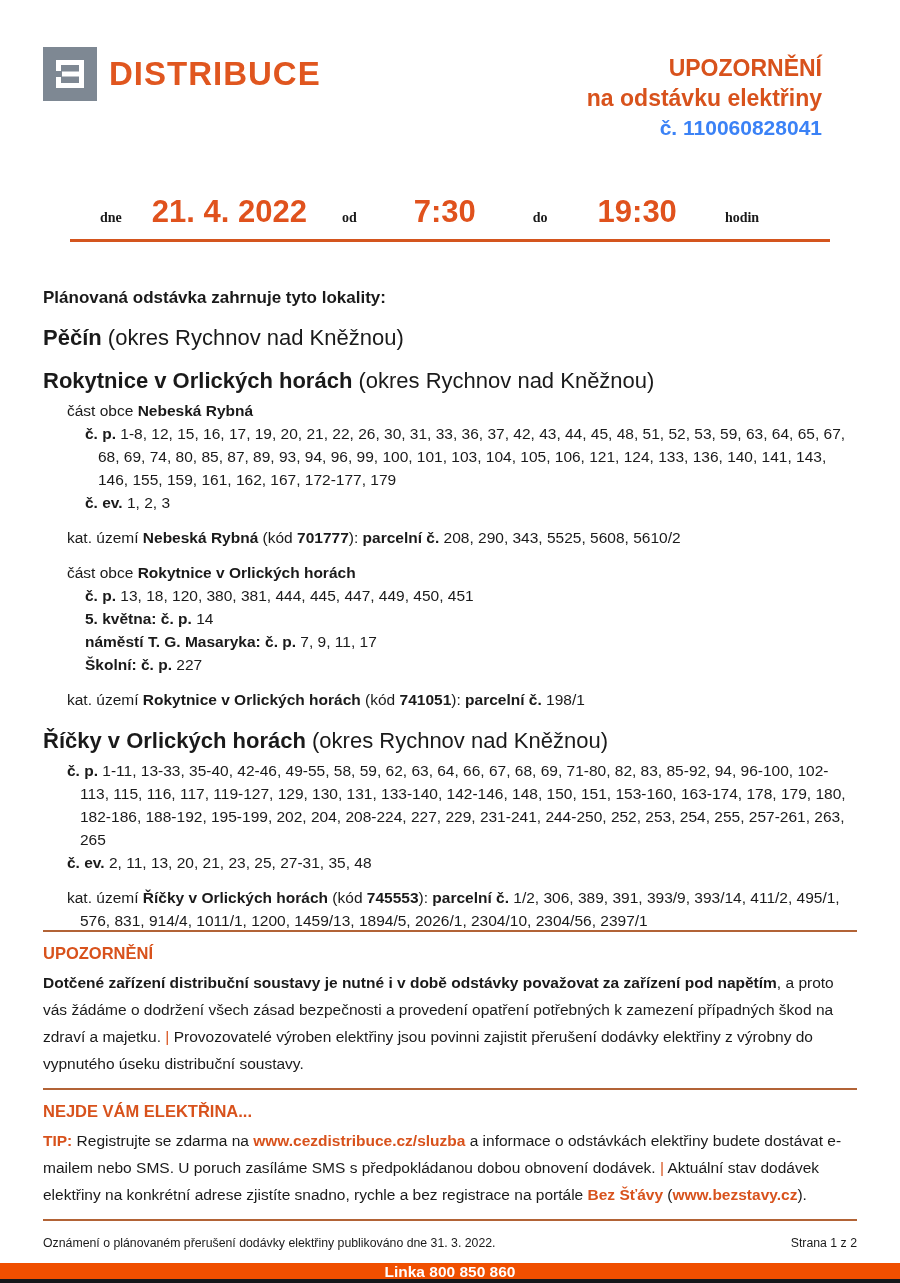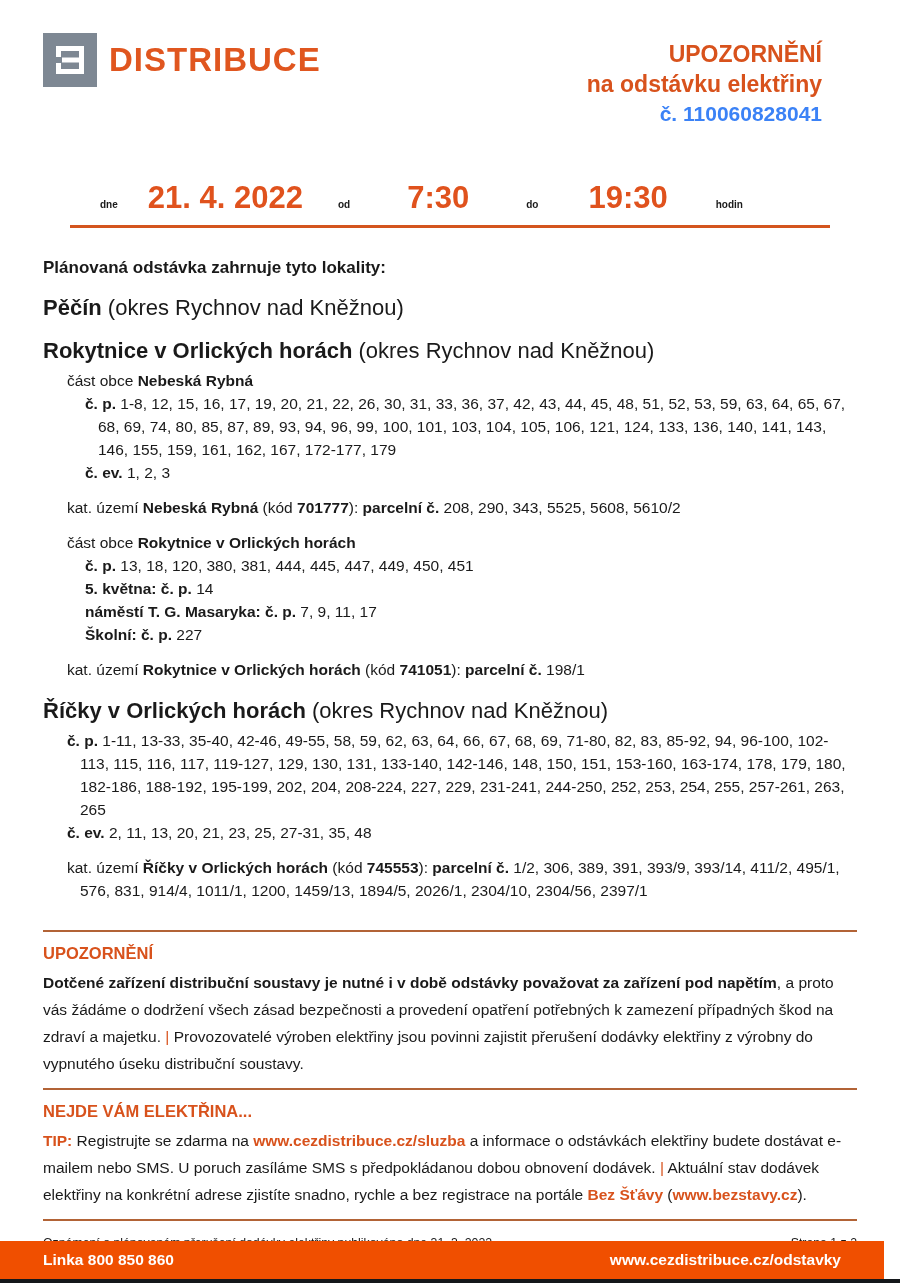--- a/index.html
+++ b/index.html
@@ -1,49 +1,49 @@
 <!DOCTYPE html>
 <html><head>
 <meta charset="utf-8">
 <style>
   html,body{margin:0;padding:0;}
   body{
     width:900px;height:1283px;position:relative;background:#ffffff;
     font-family:"Liberation Sans","DejaVu Sans",sans-serif;color:#1a1a1a;
     overflow:hidden;
   }
-  .page{padding:0 43px;}
+  .page{padding:14px 43px;}
 
   
   .header{display:flex;justify-content:space-between;align-items:flex-start;padding-top:33px;}
   .brand{display:flex;align-items:flex-start;}
   .brand svg{display:block;}
   .brand-text{
     font-weight:bold;font-size:33px;line-height:54px;color:#e0561f;
     letter-spacing:1px;margin-left:12px;
   }
   .alert-block{text-align:right;margin-right:35px;padding-top:6px;}
   .alert-line{font-weight:bold;font-size:23px;line-height:30px;color:#d8521c;}
   .alert-number{font-weight:bold;font-size:21px;line-height:29px;color:#3b82f6;}
 
   
   .schedule{
     margin:52px 27px 0 27px;
     border-bottom:3px solid #d4551e;
     padding-bottom:9px;
     display:flex;align-items:baseline;
   }
-  .sch-label{font-weight:bold;font-size:10px;color:#1a1a1a;}
+  .sch-label{font-weight:bold;font-size:14px;color:#1a1a1a;font-family:Liberation Serif, serif;}
   .sch-value{font-weight:bold;font-size:31px;color:#e0521d;}
   .m-dne{margin-left:30px;} .m-date{margin-left:30px;} .m-od{margin-left:35px;}
   .m-from{margin-left:57px;} .m-do{margin-left:57px;} .m-to{margin-left:50px;}
   .m-hodin{margin-left:48px;}
 
   
-  .intro{margin-top:30px;font-weight:bold;font-size:17px;}
+  .intro{margin-top:46px;font-weight:bold;font-size:17px;}
   .locality{margin-top:17px;}
   .city-heading{font-size:22px;margin-bottom:5px;}
   .city-heading .city{font-weight:bold;}
   .loc-rows{font-size:15.5px;line-height:23px;}
   .row{margin:0;}
   .row.lvl1{padding-left:37px;text-indent:-13px;}
   .row.lvl2{padding-left:55px;text-indent:-13px;}
   .row.gap{margin-top:12px;}
   .seg-b{font-weight:bold;}
   .seg-o{color:#d8521c;}
@@ -53,23 +53,23 @@
   .bottom{position:absolute;top:930px;left:43px;right:43px;}
   .divider{border:none;border-top:2px solid #b26336;margin:0;}
   .sec-heading{font-weight:bold;font-size:16.5px;color:#d8521c;margin-top:12px;}
   .sec-para{font-size:15.5px;line-height:27px;margin-top:6px;margin-bottom:11px;}
   .divider.d2{margin-top:8px;}
   .divider.d3{margin-top:8px;}
   .footnote-row{display:flex;justify-content:space-between;margin-top:15px;font-size:12.3px;color:#1a1a1a;text-align:right;}
 
   
   .footer-bar{
-    position:absolute;left:0;right:16px;bottom:4px;height:38px;background:#f04f00;
+    position:absolute;left:0;right:0;bottom:4px;height:16px;background:#f04f00;
     display:flex;justify-content:space-between;align-items:center;padding:0 43px;
-    box-sizing:border-box;color:#ffffff;font-weight:bold;font-size:15.5px;
+    box-sizing:border-box;color:#ffffff;font-weight:bold;font-size:15.5px;flex-direction:column;
   }
   .bottom-edge{position:absolute;left:0;right:0;bottom:0;height:4px;background:#14171a;}
 </style>
 </head>
 <body>
 
 <div class="page">
 
   <div class="header">
     <div class="brand">

